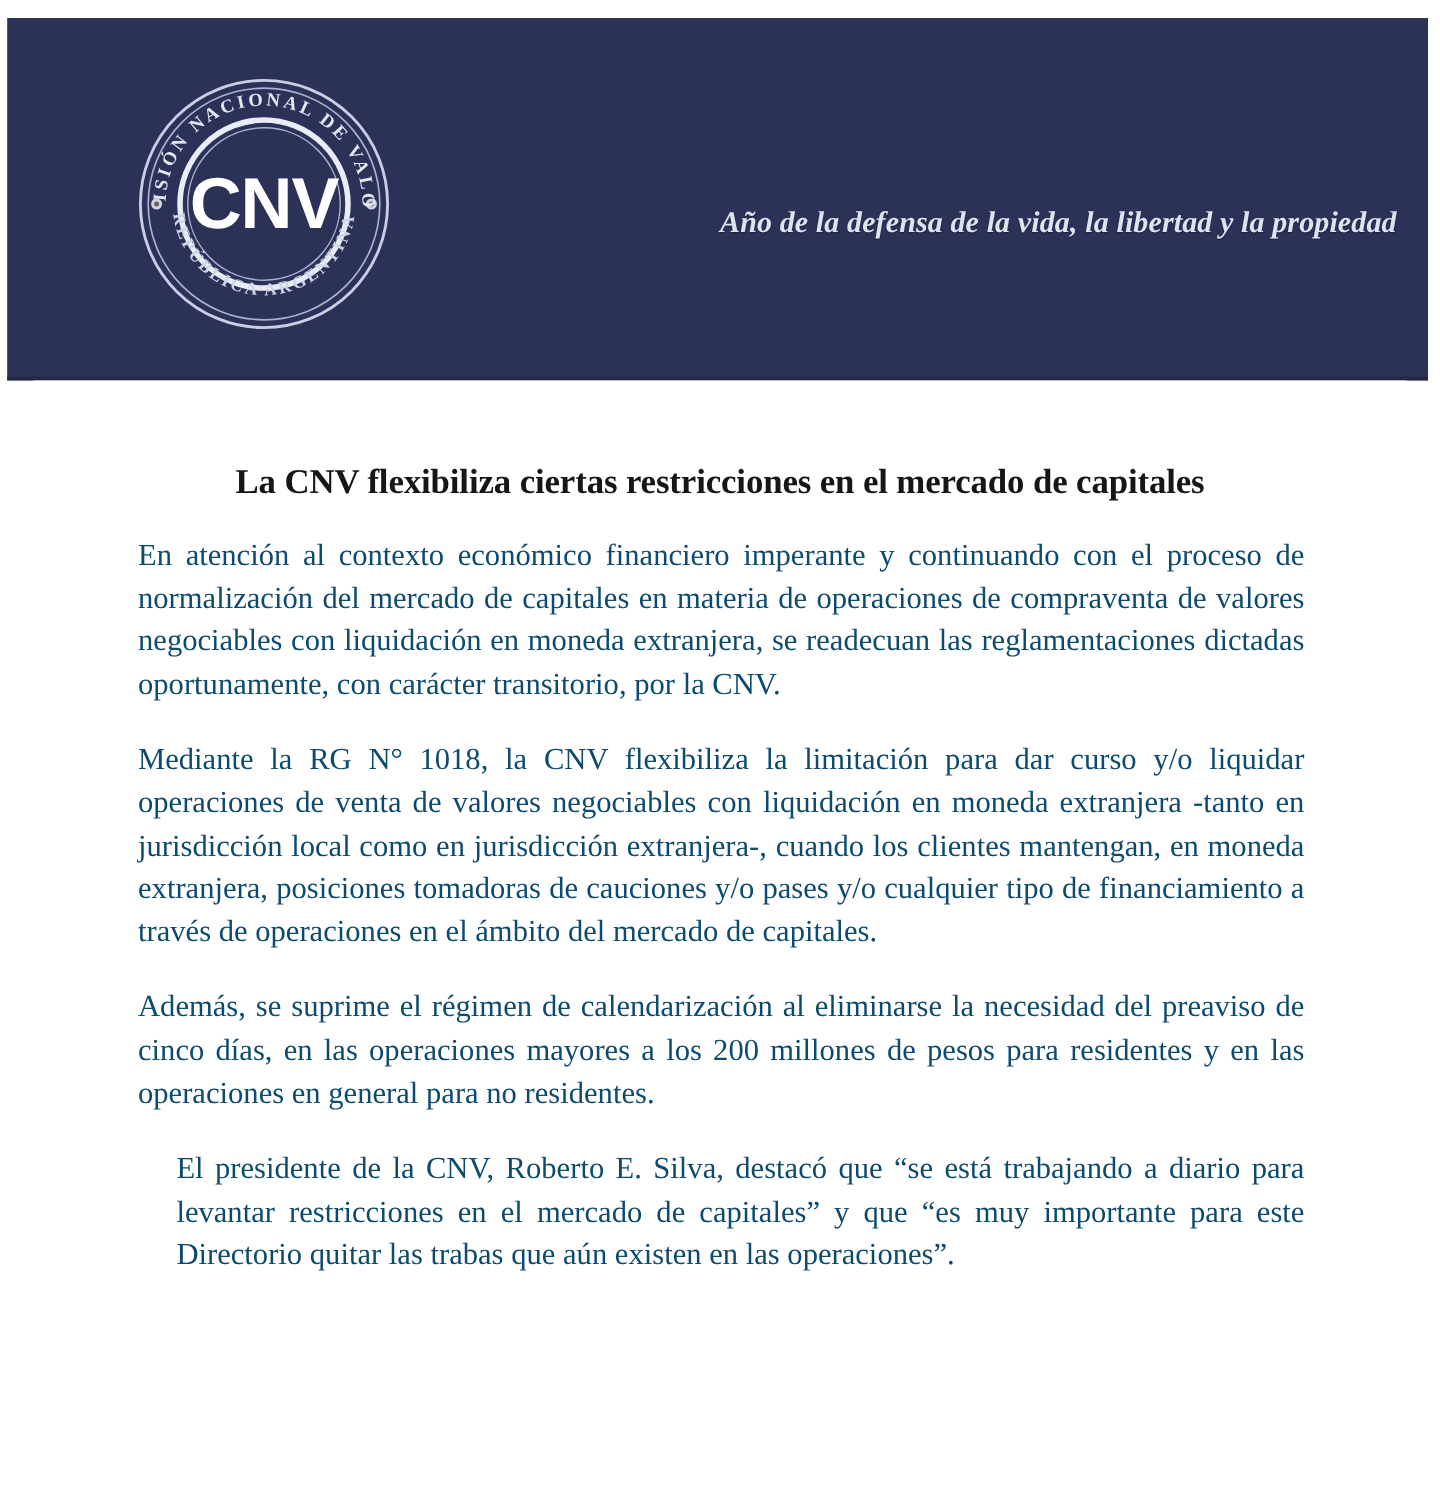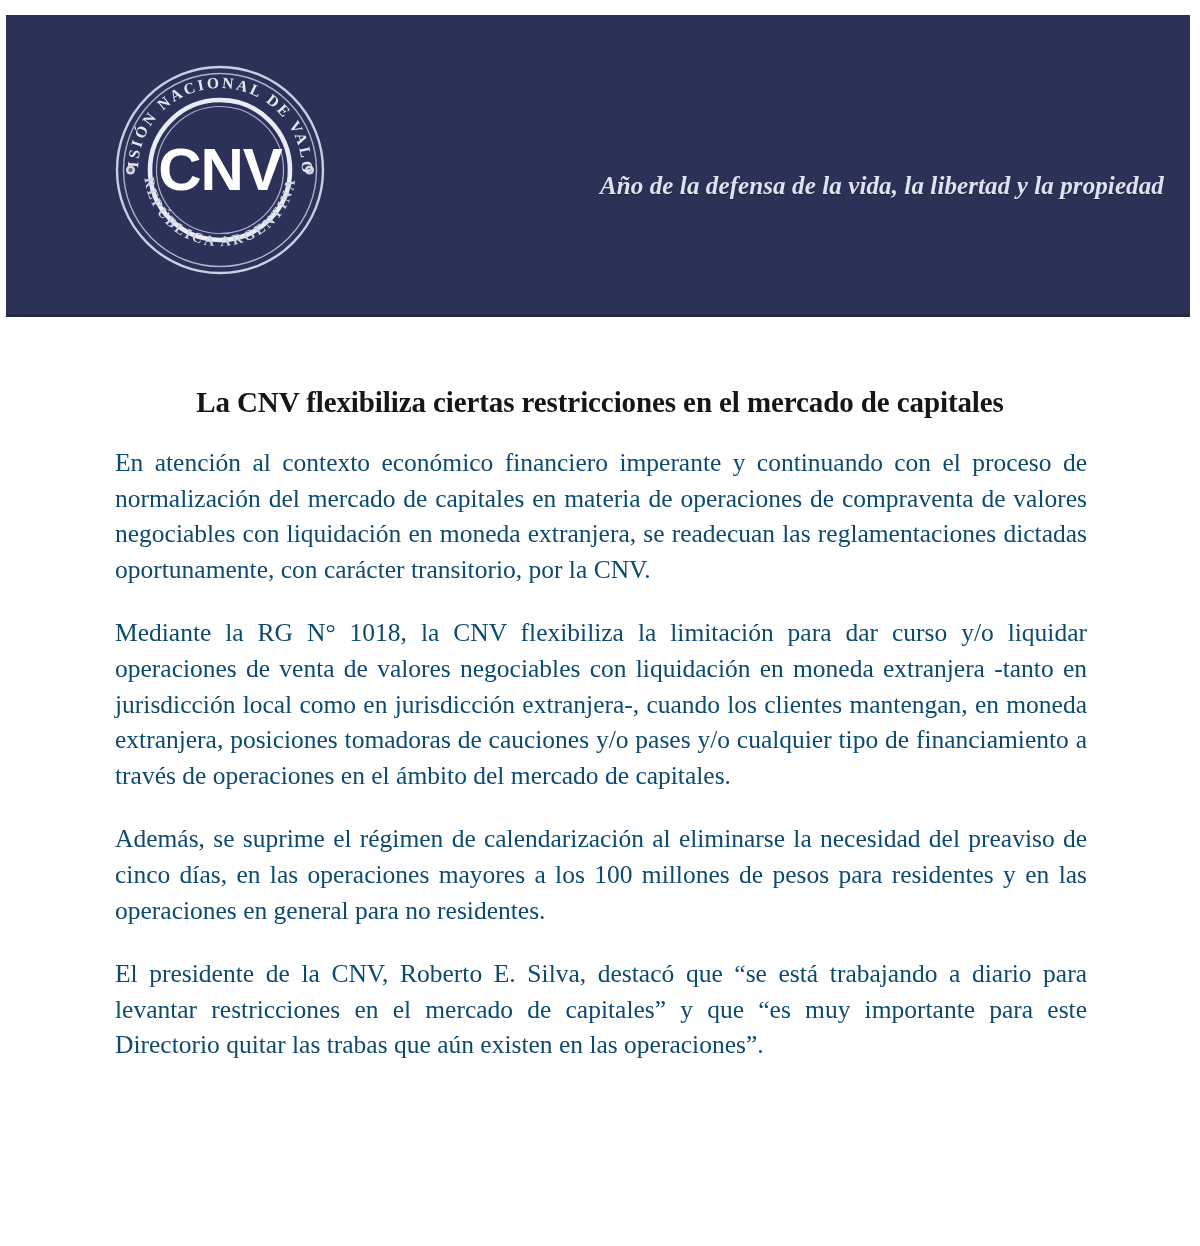--- a/index.html
+++ b/index.html
@@ -87,21 +87,21 @@
 
   .paragraph {
     text-align: justify;
     text-justify: inter-word;
     font-size: 25.5px;
     line-height: 35.6px;
     color: #0c4a6e;
     margin: 0 0 28px 0;
     hyphens: none;
   }
-  .paragraph:last-child { margin-bottom: 0; }
+  .paragraph:last-child { margin-bottom: 0; margin-left: 32px; }
 </style>
 </head>
 <body>
 
 <div id="page">
 
   <div id="header-banner">
 
     <div id="logo-seal">
       <svg viewBox="0 0 216 216" xmlns="http://www.w3.org/2000/svg" aria-hidden="true">
@@ -137,19 +137,19 @@
     <div id="tagline">Año de la defensa de la vida,  la libertad y la propiedad</div>
   </div>
 
   <div id="doc-body">
 
     <h1 id="headline">La CNV flexibiliza ciertas restricciones en el mercado de capitales</h1>
 
     <div id="article-body">
       <p class="paragraph">En atención al contexto económico financiero imperante y continuando con el proceso de normalización del mercado de capitales en materia de operaciones de compraventa de valores negociables con liquidación en moneda extranjera, se readecuan las reglamentaciones dictadas oportunamente, con carácter transitorio, por la CNV.</p>
       <p class="paragraph">Mediante la RG N° 1018, la CNV flexibiliza la limitación para dar curso y/o liquidar operaciones de venta de valores negociables con liquidación en moneda extranjera -tanto en jurisdicción local como en jurisdicción extranjera-, cuando los clientes mantengan, en moneda extranjera, posiciones tomadoras de cauciones y/o pases y/o cualquier tipo de financiamiento a través de operaciones en el ámbito del mercado de capitales.</p>
-      <p class="paragraph">Además, se suprime el régimen de calendarización al eliminarse la necesidad del preaviso de cinco días, en las operaciones mayores a los 100 millones de pesos para residentes y en las operaciones en general para no residentes.</p>
+      <p class="paragraph">Además, se suprime el régimen de calendarización al eliminarse la necesidad del preaviso de cinco días, en las operaciones mayores a los 200 millones de pesos para residentes y en las operaciones en general para no residentes.</p>
       <p class="paragraph">El presidente de la CNV, Roberto E. Silva, destacó que “se está trabajando a diario para levantar restricciones en el mercado de capitales” y que “es muy importante para este Directorio quitar las trabas que aún existen en las operaciones”.</p>
     </div>
 
   </div>
 
 </div>
 
 </body></html>

